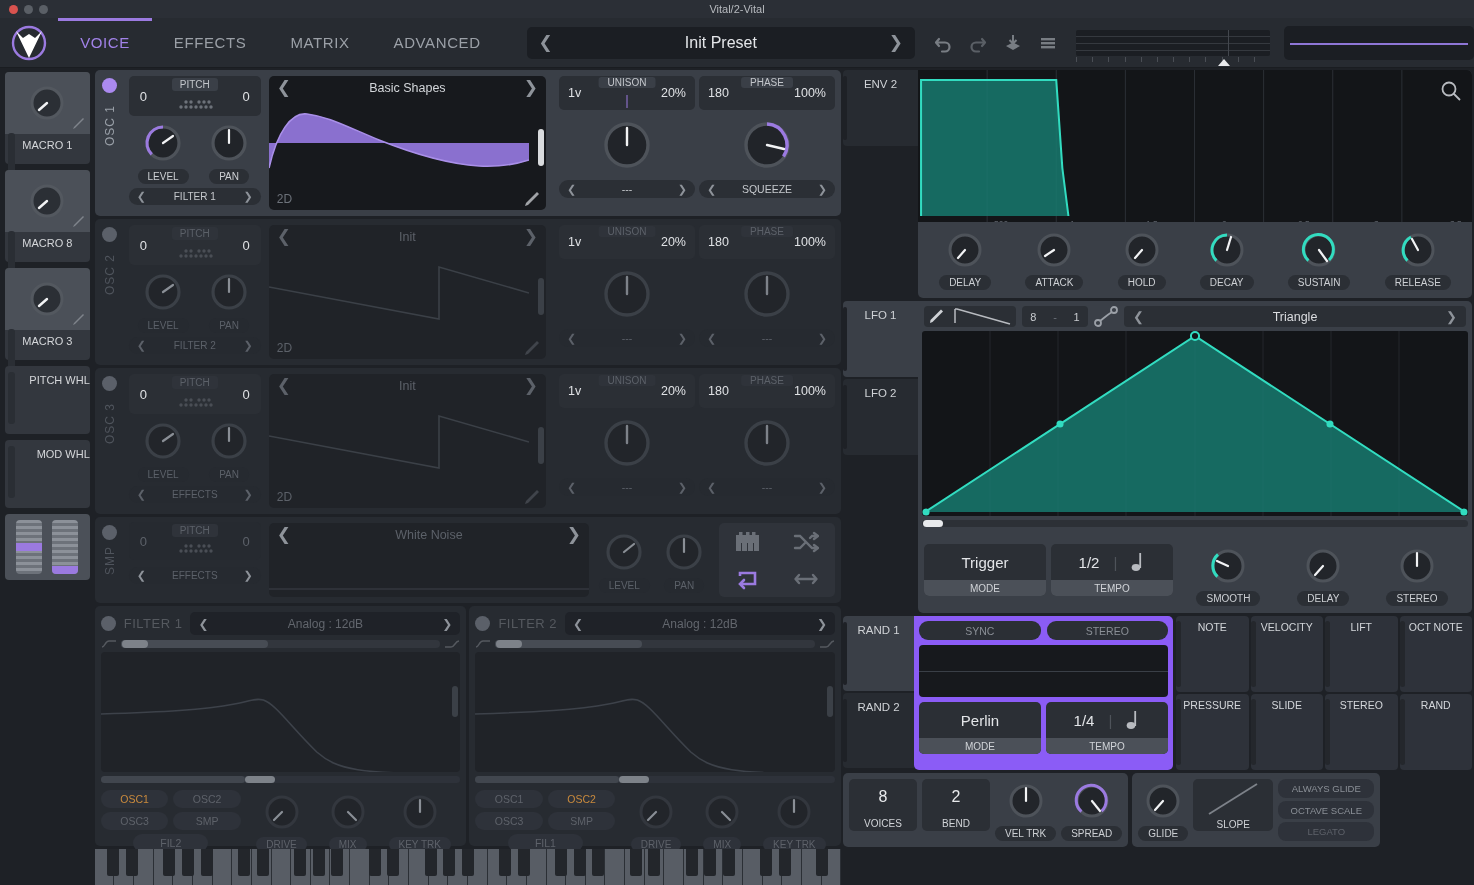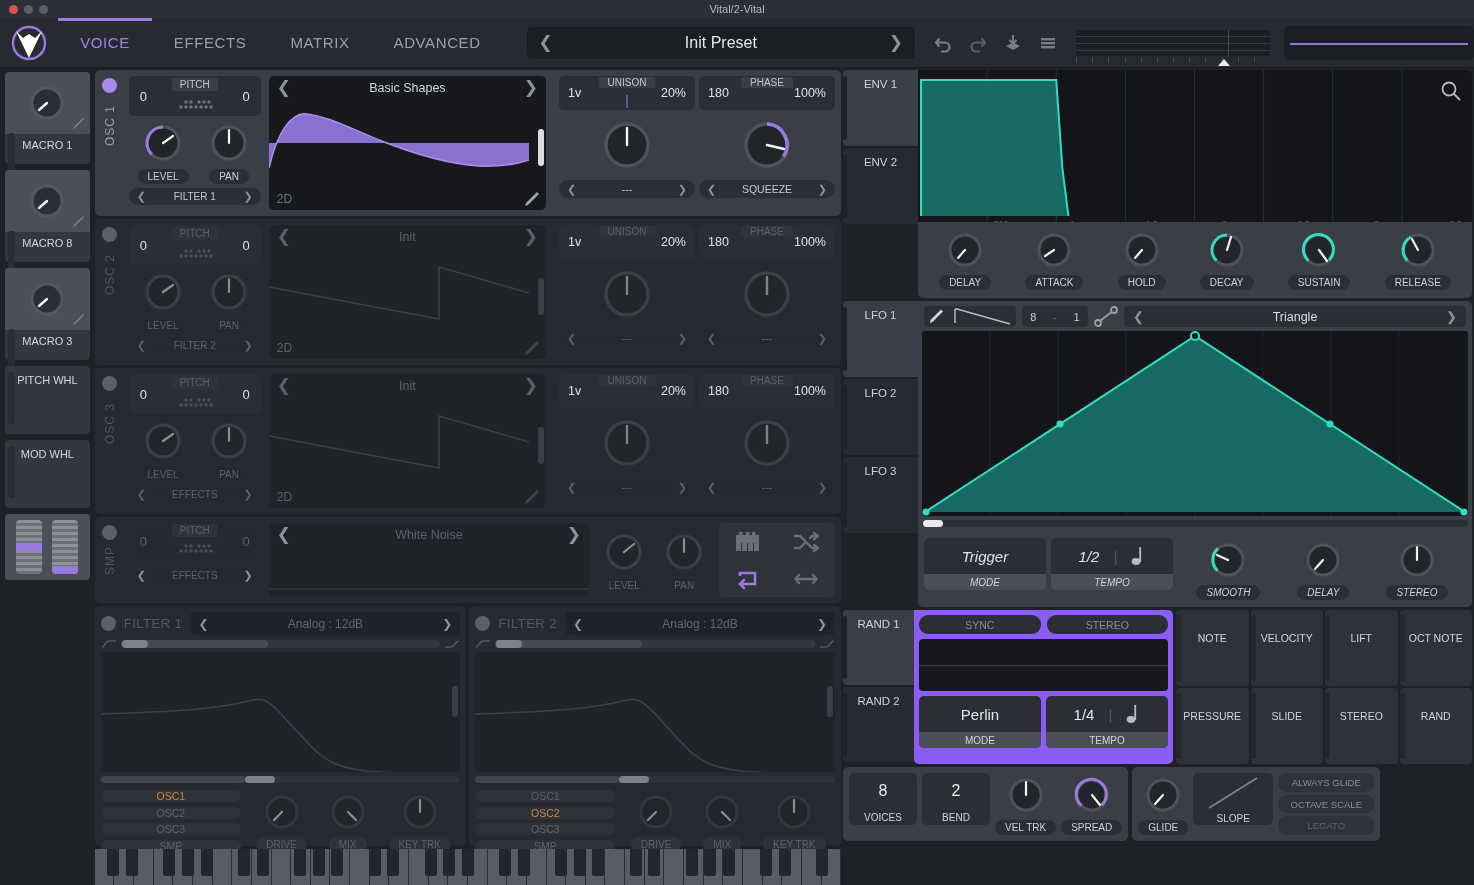--- a/index.html
+++ b/index.html
@@ -75,21 +75,21 @@
   .macro-top { height: 62px; background: #4b5058; border-radius: 4px 4px 0 0; position: relative;
                display:flex; align-items:center; justify-content:center; }
   .macro-label { text-align:center; font-size: 11px; color: #d5d7da; padding-top: 5px; }
   .macro-slot { height: 26px; position:relative; }
   .macro-slot::before {
     content:""; position:absolute; left:3px; top:-18px; width: 7px; height: 40px;
     background:#2a2e34; border-radius: 3px;
   }
   .pencil { position:absolute; right: 5px; bottom: 4px; width: 13px; height:13px; opacity:.65; }
   .whl { background:#33373e; border-radius:4px; margin-bottom:6px; height: 68px; position:relative; padding-top:8px; }
-  .whl-label { text-align:center; font-size: 11px; color:#d5d7da; }
+  .whl-label { text-align:right; font-size: 11px; color:#d5d7da; }
   .whl::before {
     content:""; position:absolute; left:3px; top:6px; width:7px; height:52px; background:#2a2e34; border-radius:3px;
   }
   .wheels { background:#4b5058; border-radius:4px; height: 66px; display:flex; gap:10px;
             align-items:center; justify-content:center; }
   .wheel { width: 26px; height: 54px; border-radius: 4px; position:relative; overflow:hidden;
            background: repeating-linear-gradient(180deg,#8c9199 0 3px,#6d727a 3px 6px); }
   .wheel .wh-handle { position:absolute; left:0; right:0; height: 8px; background:#9b7ae0; }
 
   
@@ -173,21 +173,21 @@
   .f-slider .track { flex:1; height: 8px; background:#32363d; border-radius:4px; position:relative; }
   .f-slider .track .fl { position:absolute; left:0; top:0; bottom:0; width:46%; background:#474c54; border-radius:4px; }
   .f-slider .track .hd { position:absolute; left:1px; top:0; bottom:0; width:26px; background:#7d8289; border-radius:4px; }
   .f-graph { height: 120px; background:#202328; border-radius:4px; position:relative; overflow:hidden; }
   .f-graph .vscroll { position:absolute; right:2px; top:28%; width:6px; height:26%; background:#3b4047; border-radius:3px; }
   .f-hscroll { height:7px; background:#2e323a; border-radius:4px; margin-top:4px; position:relative; }
   .f-hscroll .fl { position:absolute; left:0; top:0; bottom:0; width:40%; background:#41464e; border-radius:4px;}
   .f-hscroll .hd { position:absolute; left:40%; top:0; bottom:0; width:30px; background:#7d8289; border-radius:4px;}
   .f-bottom { display:flex; margin-top: 7px; gap: 6px; }
   .src-grid { width: 140px; }
-  .src-row { display:flex; gap:5px; margin-bottom:4px;flex-direction:column; }
+  .src-row { display:flex; gap:5px; margin-bottom:4px; }
   .src-btn { flex:1; background:#2e323a; border-radius:9px; height:18px; font-size:10.5px;
              color:#5e626a; display:flex; align-items:center; justify-content:center; }
   .src-btn.on { color:#c98a3d; }
   .src-fil { width: 75px; margin: 0 auto; background:#2e323a; border-radius:9px; height:18px;
              font-size:10.5px; color:#5e626a; display:flex; align-items:center; justify-content:center; }
   .f-knobs { flex:1; display:flex; justify-content:space-around; }
 
   
   .right { flex:1; background:#1e2126; padding: 2px 2px 0 0; }
   .mod-block { display:flex; margin-bottom: 3px; }
@@ -205,41 +205,41 @@
 
   .lfo-head { display:flex; align-items:center; gap:6px; padding: 5px 6px 0; }
   .lfo-shape-box { width: 92px; height: 21px; background:#2b2f35; border-radius:4px; position:relative; }
   .lfo-grid-box { width: 66px; height:21px; background:#2b2f35; border-radius:4px; display:flex;
                   align-items:center; justify-content:space-around; font-size:11px; color:#c8cbcf; }
   .lfo-name { flex:1; height:21px; background:#2b2f35; border-radius:4px; display:flex;
               align-items:center; justify-content:space-between; padding:0 9px; font-size:12.5px; color:#dbdde0; }
   .lfo-graph { height: 185px; margin: 4px 4px 0; background:#131518; border-radius:3px; position:relative; overflow:hidden; }
   .lfo-scroll { height:7px; margin: 4px 4px 0; background:#2c3036; border-radius:4px; position:relative; }
   .lfo-scroll .hd { position:absolute; left:1px; top:0; bottom:0; width:20px; background:#e8eaec; border-radius:4px; }
-  .lfo-ctrl { display:flex; gap:5px; padding: 11px 6px 7px; font-style: italic; }
+  .lfo-ctrl { display:flex; gap:5px; padding: 17px 6px 7px; }
   .sel-card { width: 122px; background:#2b2f35; border-radius:5px; height: 52px;
               display:flex; flex-direction:column; }
   .sel-card .val { flex:1; display:flex; align-items:center; justify-content:center;
                    font-size: 15px; color:#e3e5e8; }
   .sel-card .cap { height: 16px; background:#4b5058; border-radius:0 0 5px 5px;
                    font-size:10px; color:#d1d4d8; display:flex; align-items:center; justify-content:center; }
   .tempo-card .val { gap:14px; }
   .lfo-knobs { flex:1; display:flex; justify-content:space-around; align-items:flex-start; }
 
   .rand-body { flex:1; background:#8b5cf6; border-radius:0 5px 5px 5px; padding:5px; }
   .rand-toggles { display:flex; gap:6px; }
   .rand-tog { flex:1; height:19px; background:#2b2f35; border-radius:9px; font-size:10.5px;
               color:#8a8f96; display:flex; align-items:center; justify-content:center; }
   .rand-graph { height: 52px; background:#17191d; border-radius:4px; margin-top:5px; position:relative; }
   .rand-graph .mid { position:absolute; left:0; right:0; top:50%; height:1px; background:#3a3f47; }
   .rand-ctrl { display:flex; gap:5px; margin-top:5px; }
 
   .midi-grid { width: 296px; display:grid; grid-template-columns: repeat(4,1fr);
                grid-template-rows: 1fr 1fr; gap:2px; margin-left:3px; }
-  .midi-cell { background:#2e323a; border-radius:4px; position:relative; padding-top:22px; text-align:center;
+  .midi-cell { background:#2e323a; border-radius:4px; position:relative; padding-top:5px; text-align:center;
                font-size:10.5px; color:#d3d6da; }
   .midi-cell::before { content:""; position:absolute; left:0; top:5px; bottom:5px; width:5px;
                        background:#24272c; border-radius:3px; }
 
   .voice-bar { display:flex; gap:4px; margin-top:3px; }
   .voice-panel { background:#3a3f47; border-radius:5px; padding:6px; display:flex; gap:5px; }
   .num-card { width: 68px; background:#2b2f35; border-radius:5px; height:52px; display:flex; flex-direction:column; }
   .num-card .val { flex:1; display:flex; align-items:center; justify-content:center; font-size:16px; color:#e8eaec; }
   .num-card .cap { height:16px; font-size:10px; color:#d1d4d8; display:flex; align-items:center; justify-content:center; }
   .glide-toggles { display:flex; flex-direction:column; gap:3px; width: 96px; }
@@ -1092,21 +1092,20 @@
           <div class="bkey" style="left: 92.5%; margin-left: -6px;"></div>
           <div class="bkey" style="left: 97.5%; margin-left: -6px;"></div>
         </div>
     </div>
   </div>
 
   <div class="right">
 
     <div class="mod-block">
       <div class="mod-tabs">
-        <div class="mod-tab sel">ENV 1</div>
         <div class="mod-tab">ENV 2</div>
       </div>
       <div class="mod-body">
         <div class="env-graph">
           <svg width="100%" height="152" viewBox="0 0 545 152" preserveAspectRatio="none">
             <g stroke="#2b2f35" stroke-width="1">
               <line x1="68" y1="0" x2="68" y2="152"></line>
                 <line x1="136" y1="0" x2="136" y2="152"></line>
               <line x1="204" y1="0" x2="204" y2="152"></line>
                 <line x1="272" y1="0" x2="272" y2="152"></line>
@@ -1192,21 +1191,20 @@
             <span class="knob-cap">RELEASE</span>
           </div>
         </div>
       </div>
     </div>
 
     <div class="mod-block">
       <div class="mod-tabs">
         <div class="mod-tab sel">LFO 1</div>
         <div class="mod-tab">LFO 2</div>
-        <div class="mod-tab">LFO 3</div>
       </div>
       <div class="mod-body">
         <div class="lfo-head">
           <div class="lfo-shape-box">
             <span style="position:absolute;left:5px;top:3px">
               <svg width="15" height="15" viewBox="0 0 15 15">
                   <path d="M1 14 L3.5 13 L14 2.5 L12 0.5 L1.5 11 Z" fill="#cfd2d6"></path>
                 </svg>
             </span>
             <svg width="60" height="20" viewBox="0 0 60 20" style="position:absolute;right:3px;top:1px">

